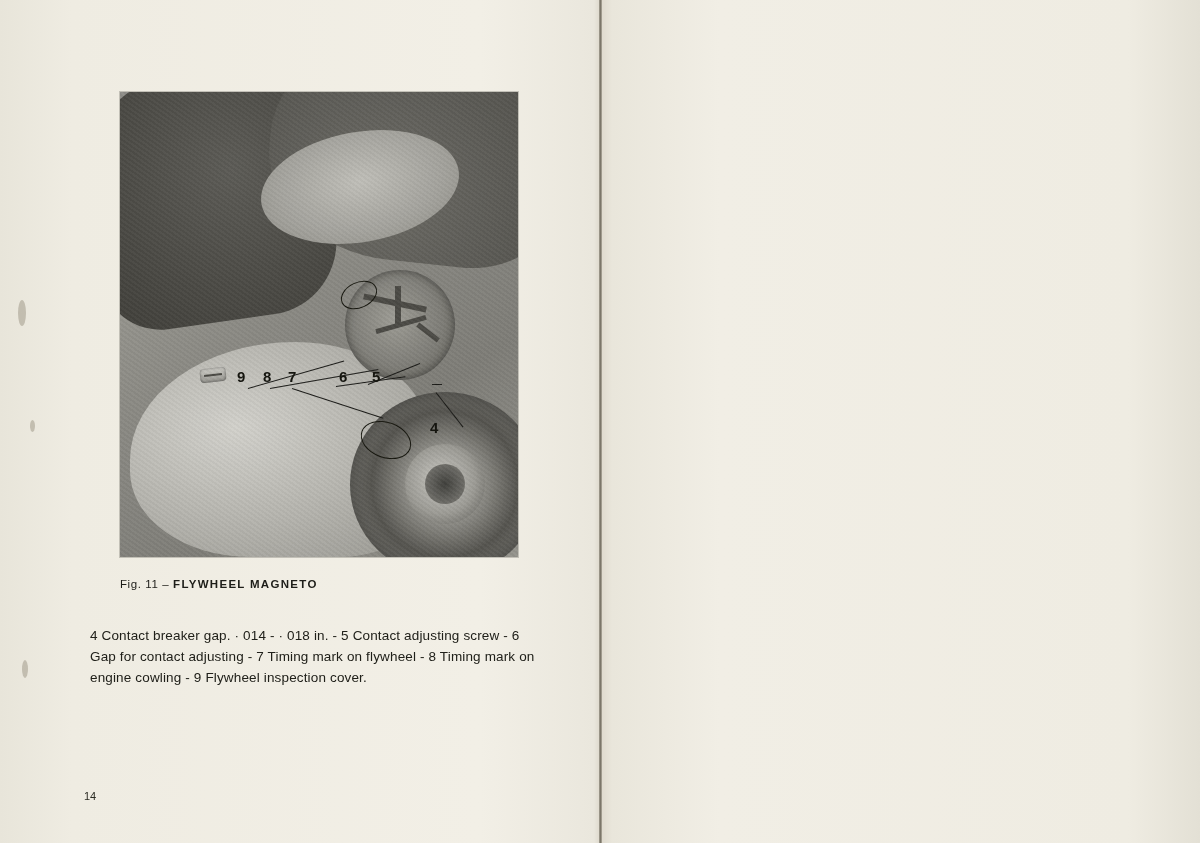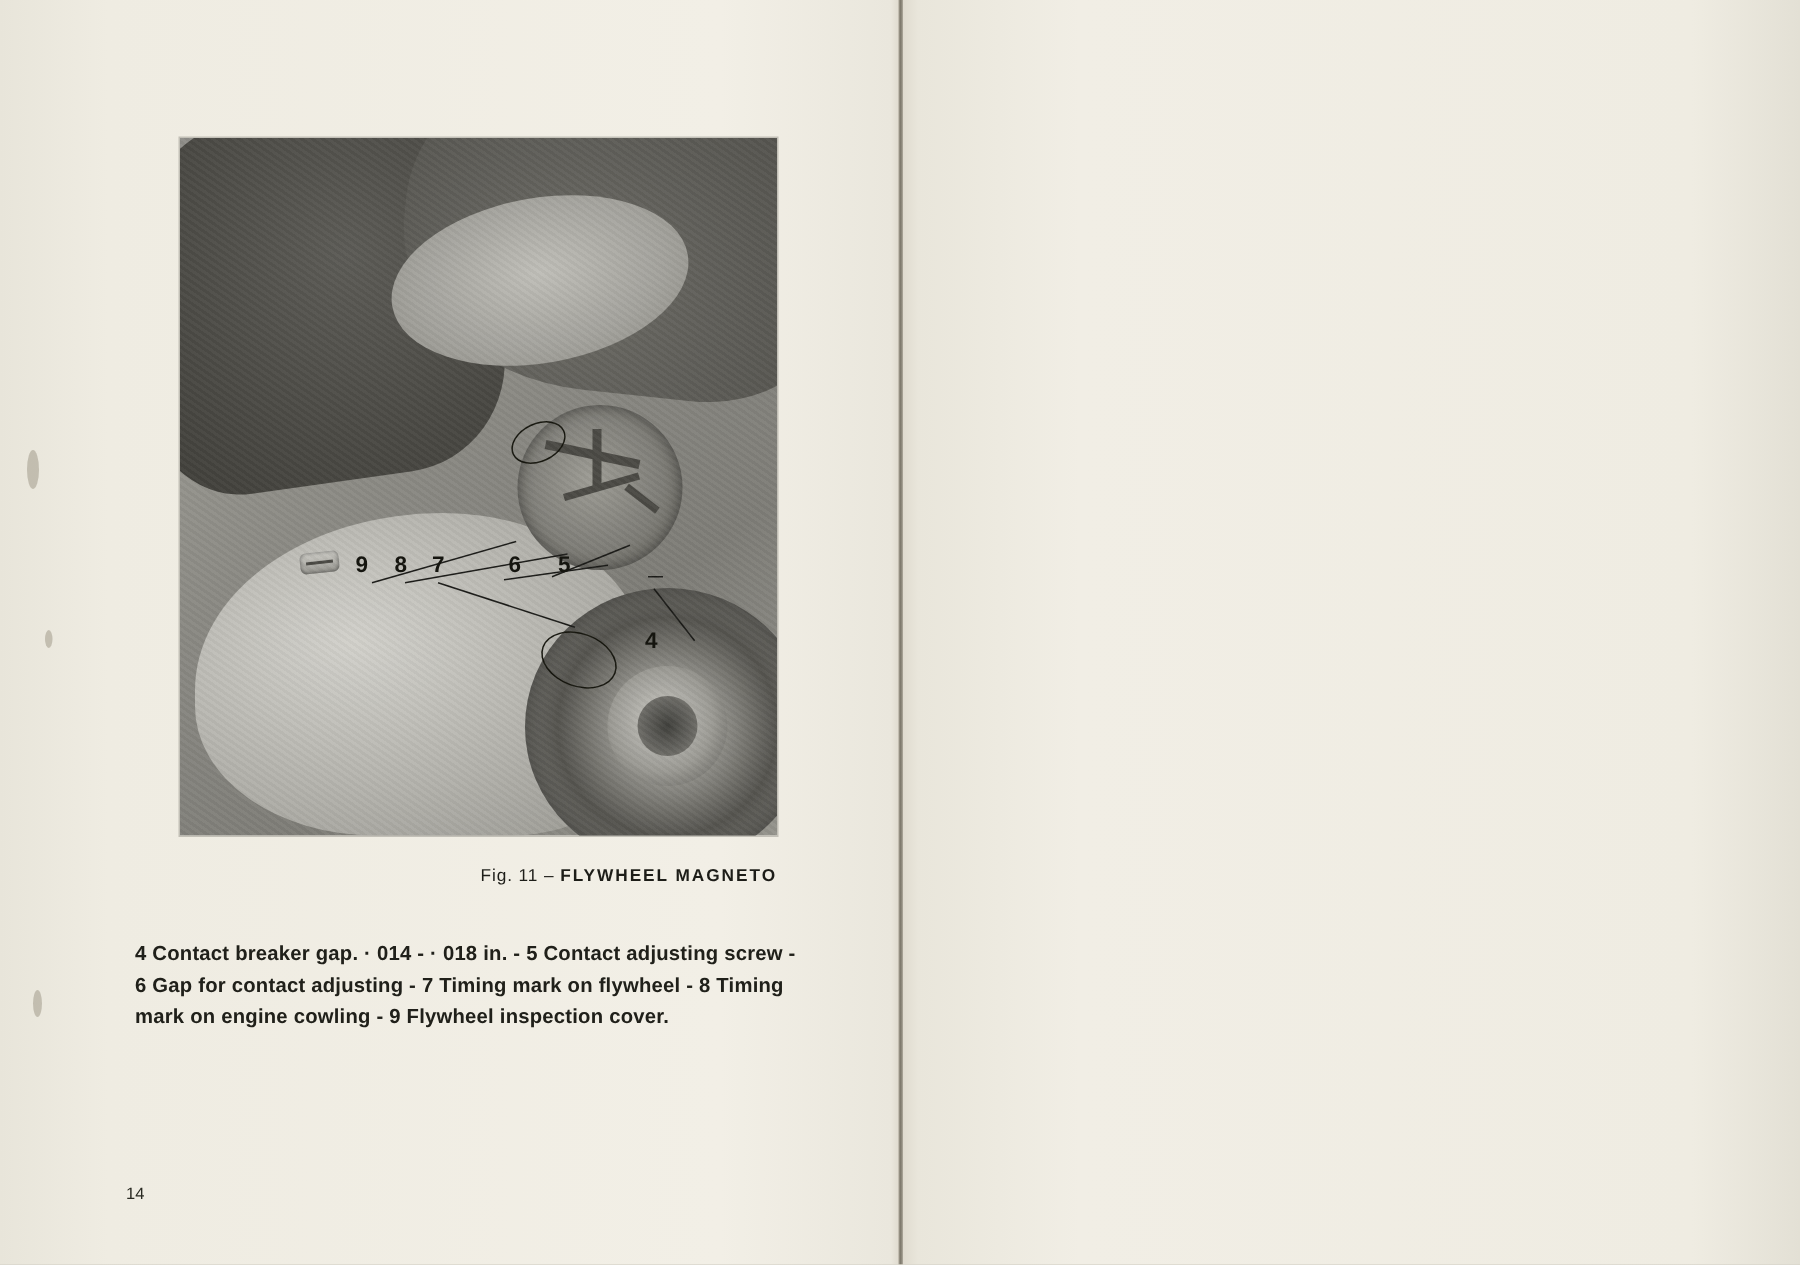--- a/index.html
+++ b/index.html
@@ -89,27 +89,27 @@
   .lead{position:absolute;background:#1b1b18;height:1px;transform-origin:left center;}
   .ph-num{
     position:absolute;color:#15150f;font-size:15px;font-weight:700;
     font-family:"Liberation Sans", sans-serif;
   }
   .ph-ellipse{
     position:absolute;border:1.5px solid #17170f;border-radius:50%;
   }
 
   .fig-cap{
-    position:absolute;left:120px;top:578px;width:398px;text-align:right;
+    position:absolute;left:120px;top:578px;width:398px;text-align:left;
     font-size:11.5px;letter-spacing:.6px;color:#1d1d18;
   }
   .fig-cap b{font-weight:700;letter-spacing:1.3px;}
   .legend{
     position:absolute;left:90px;top:625px;width:450px;
-    font-size:13.5px;line-height:21px;color:#20201a;letter-spacing:.15px;font-weight:bold;
+    font-size:13.5px;line-height:21px;color:#20201a;letter-spacing:.15px;
   }
   .pg-left{position:absolute;left:84px;top:790px;font-size:11px;color:#2a2a22;}
 
   .edge-mark{position:absolute;background:rgba(120,112,92,.35);border-radius:50%;}
 </style>
 </head>
 <body>
 
 <div class="spread">
 

